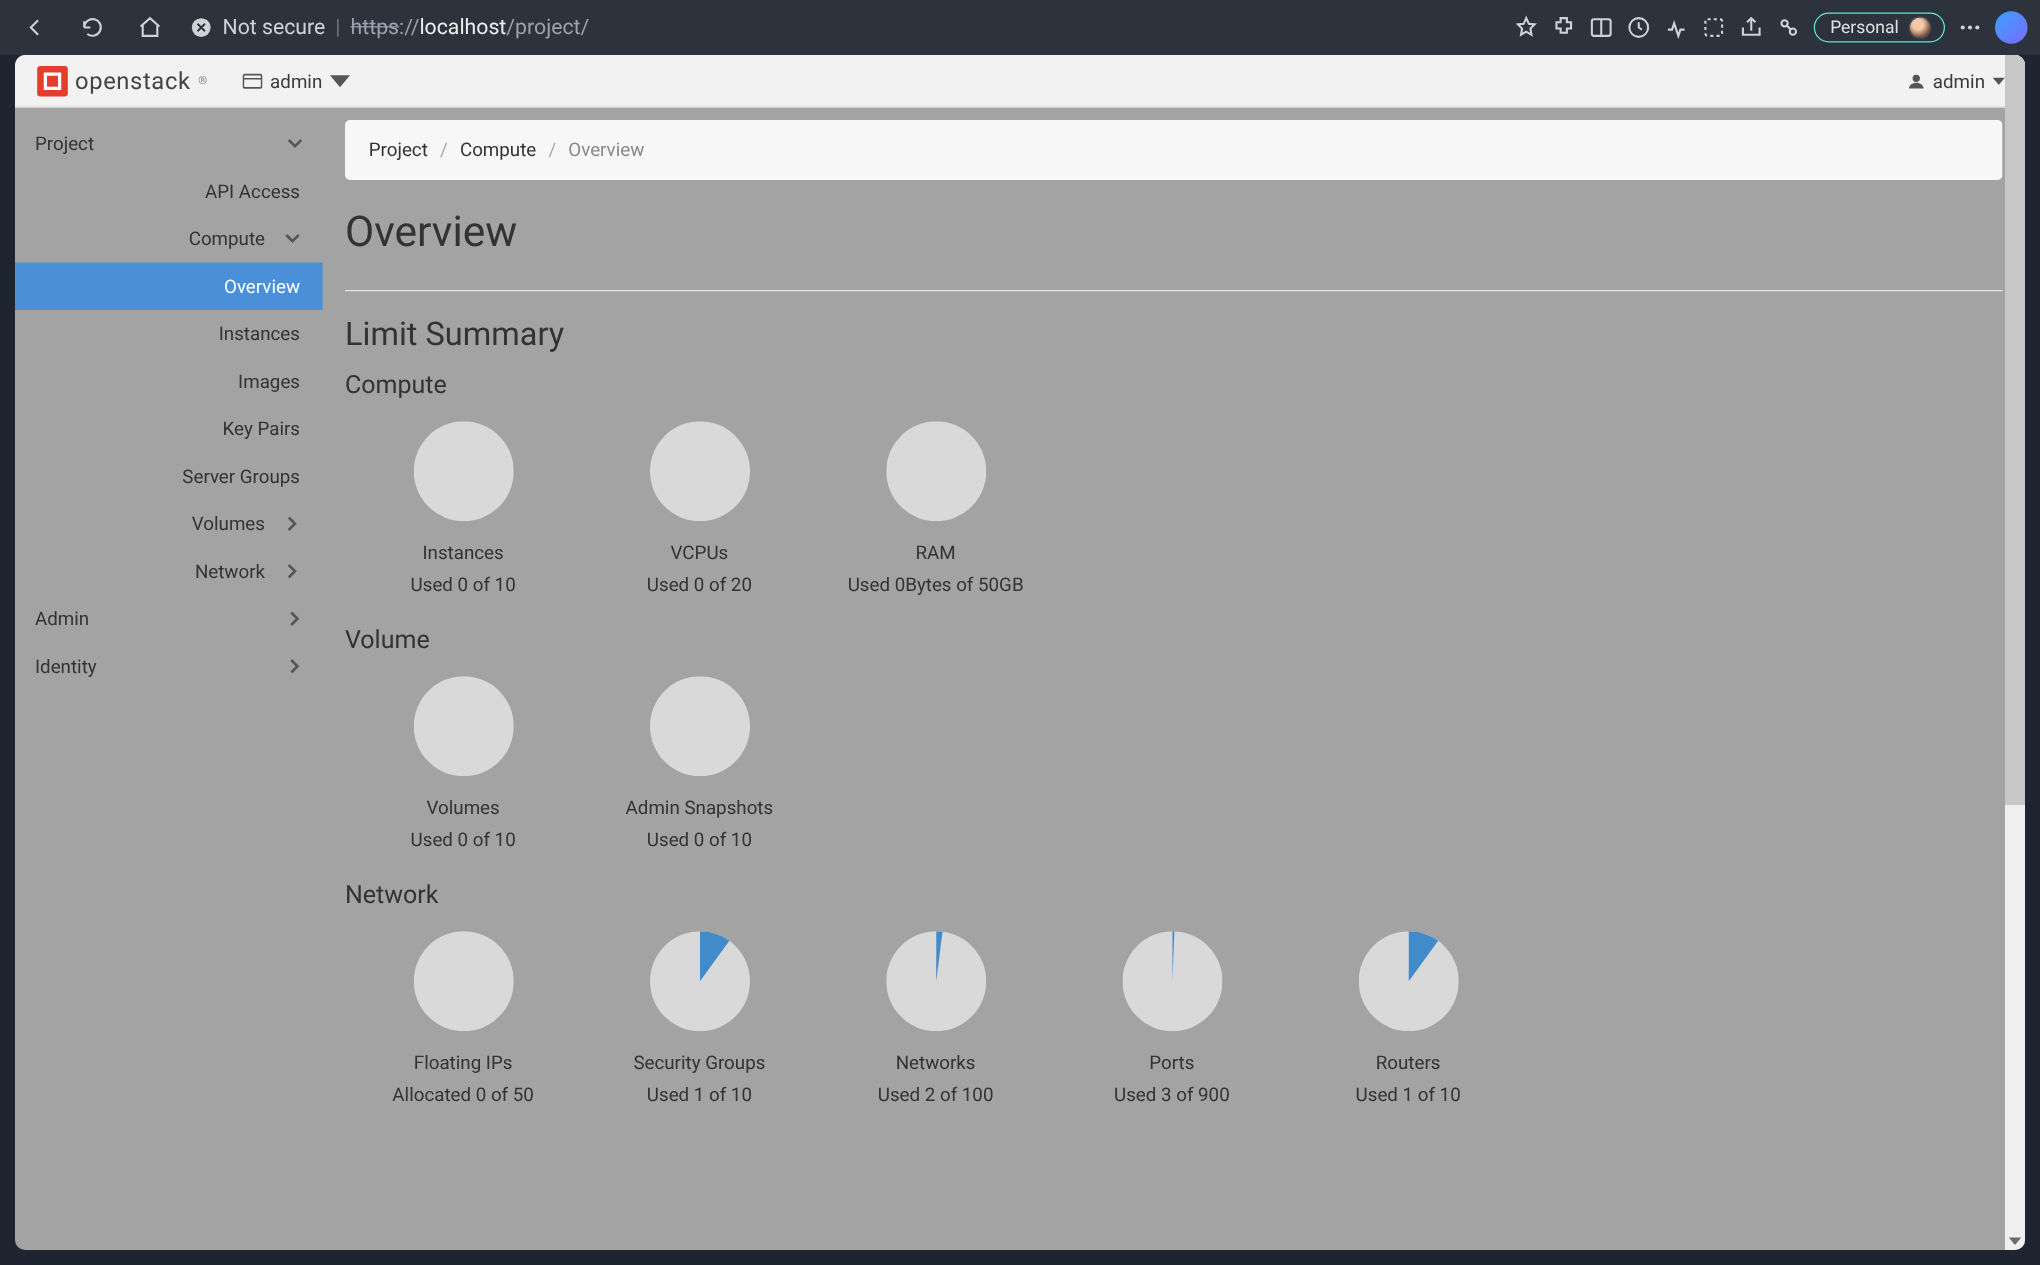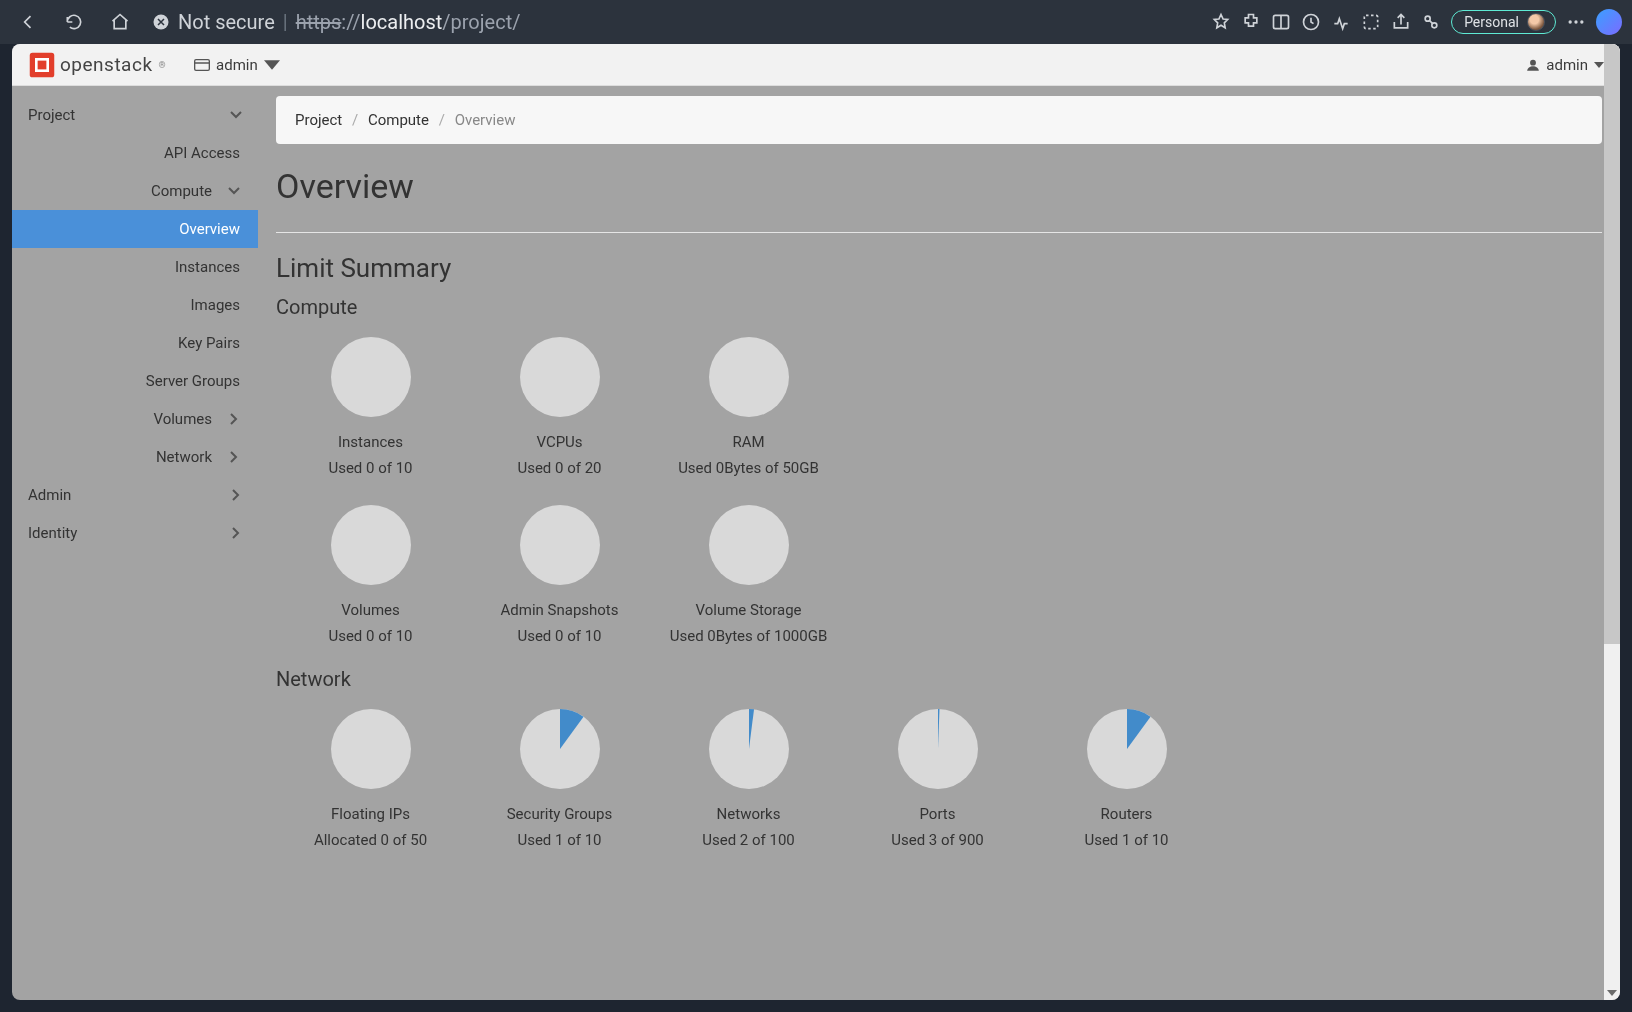--- a/index.html
+++ b/index.html
@@ -4,21 +4,21 @@
 <style>
 * { margin: 0; padding: 0; box-sizing: border-box; font-family: -apple-system, BlinkMacSystemFont, "Segoe UI", Roboto, Helvetica, Arial, sans-serif; }
 
 html, body { width: 1632px; height: 1012px; overflow: hidden; background: #1e2530; }
 
 
 .browser-chrome { height: 44px; background: #2c333d; display: flex; align-items: center; padding: 0 10px; color: #cfd3d8; }
 .chrome-left { display: flex; align-items: center; gap: 10px; }
 .chrome-btn { width: 36px; height: 36px; display: flex; align-items: center; justify-content: center; border-radius: 4px; }
 .chrome-btn svg { width: 20px; height: 20px; stroke: #cfd3d8; stroke-width: 2; fill: none; }
-.url-box { flex: 1; margin: 17px 14px; display: flex; align-items: center; gap: 8px; font-size: 20px; color: #e6e8eb; }
+.url-box { flex: 1; margin: 17px 14px; display: flex; align-items: center; gap: 8px; font-size: 17px; color: #e6e8eb; }
 .url-box .not-secure { display: flex; align-items: center; gap: 8px; color: #cfd3d8; }
 .url-box .sep { color: #6c7580; }
 .url-box .url-proto { color: #9ba2ad; text-decoration: line-through; }
 .url-box .url-host { color: #eceef0; }
 .url-box .url-path { color: #9ba2ad; }
 .chrome-right { display: flex; align-items: center; gap: 10px; }
 .chrome-right .ic { width: 20px; height: 20px; display:flex;align-items:center;justify-content:center; }
 .personal-pill { border: 1px solid #5eead4; border-radius: 16px; padding: 2px 10px 2px 12px; display: flex; align-items: center; gap: 8px; font-size: 14px; color: #dfe2e6; }
 .avatar-dot { width: 18px; height: 18px; border-radius: 50%; background: radial-gradient(circle at 40% 35%, #f4c9a8 30%, #7b563d 70%); border:1px solid #4a515c;}
 .copilot { width: 26px; height: 26px; border-radius: 50%; background: linear-gradient(135deg,#3aa0ff,#7b6bff); }
@@ -276,30 +276,28 @@
               <circle class="bg" cx="40" cy="40" r="40"></circle>
             </svg><div class="q-label">Instances</div><div class="q-usage">Used 0 of 10</div></div>
           <div class="quota-item"><svg class="pie" viewBox="0 0 80 80">
               <circle class="bg" cx="40" cy="40" r="40"></circle>
             </svg><div class="q-label">VCPUs</div><div class="q-usage">Used 0 of 20</div></div>
           <div class="quota-item"><svg class="pie" viewBox="0 0 80 80">
               <circle class="bg" cx="40" cy="40" r="40"></circle>
             </svg><div class="q-label">RAM</div><div class="q-usage">Used 0Bytes of 50GB</div></div>
         </div>
 
+      <h3 class="subsection">Volume</h3>
       <div class="quota-row" id="row-volume">
           <div class="quota-item"><svg class="pie" viewBox="0 0 80 80">
               <circle class="bg" cx="40" cy="40" r="40"></circle>
             </svg><div class="q-label">Volumes</div><div class="q-usage">Used 0 of 10</div></div>
           <div class="quota-item"><svg class="pie" viewBox="0 0 80 80">
               <circle class="bg" cx="40" cy="40" r="40"></circle>
             </svg><div class="q-label">Admin Snapshots</div><div class="q-usage">Used 0 of 10</div></div>
-          <div class="quota-item"><svg class="pie" viewBox="0 0 80 80">
-              <circle class="bg" cx="40" cy="40" r="40"></circle>
-            </svg><div class="q-label">Volume Storage</div><div class="q-usage">Used 0Bytes of 1000GB</div></div>
         </div>
 
       <h3 class="subsection">Network</h3>
       <div class="quota-row" id="row-network">
           <div class="quota-item"><svg class="pie" viewBox="0 0 80 80">
               <circle class="bg" cx="40" cy="40" r="40"></circle>
             </svg><div class="q-label">Floating IPs</div><div class="q-usage">Allocated 0 of 50</div></div>
           <div class="quota-item"><svg class="pie" viewBox="0 0 80 80">
               <circle class="bg" cx="40" cy="40" r="40"></circle>
               <path class="fg" d="M40 40 L40 0 A40 40 0 0 1 63.51141009169893 7.639320225002102 Z"></path>

